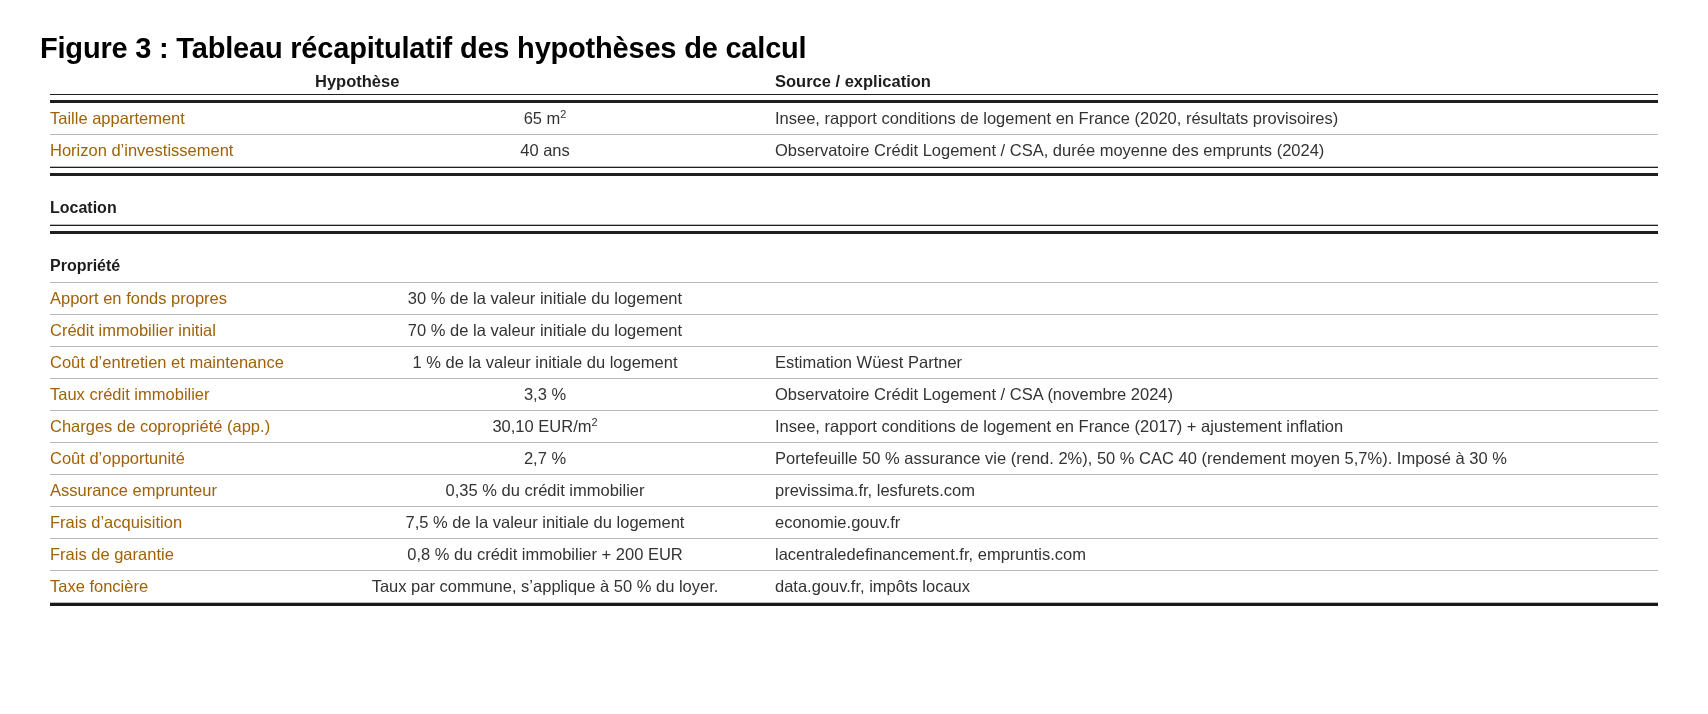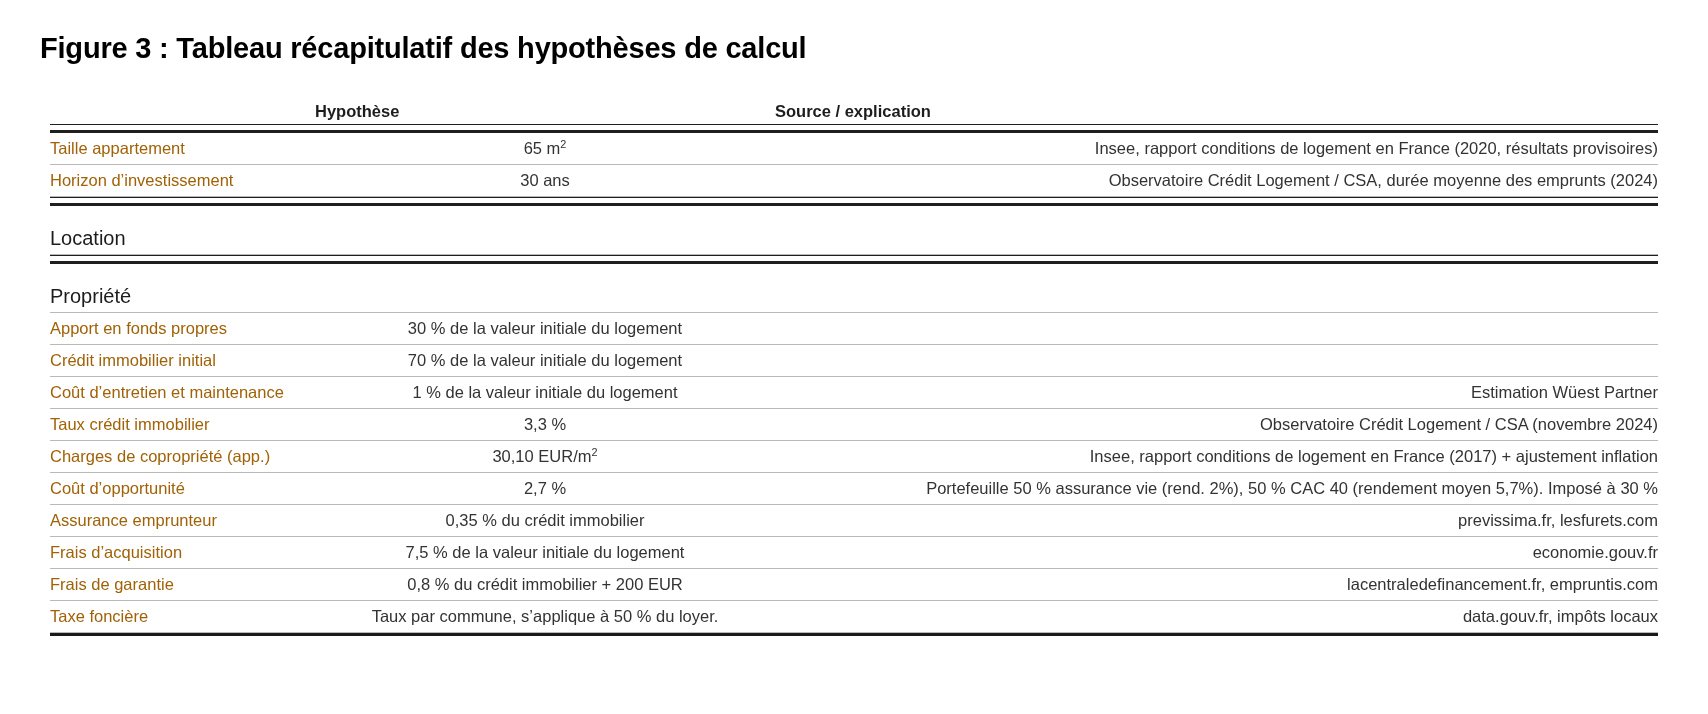--- a/index.html
+++ b/index.html
@@ -34,21 +34,21 @@
     letter-spacing: -0.2px;
     color: #000000;
     white-space: nowrap;
     margin-top: 6px;
   }
 
   
   .tbl-wrap {
     position: absolute;
     left: 50px;
-    top: 92px;
+    top: 62px;
     width: 1608px;
   }
   table.assumptions {
     width: 100%;
     border-collapse: collapse;
     table-layout: fixed;
     font-size: 16.5px;
     color: #3a3a3a;
   }
   table.assumptions col.c-label  { width: 265px; }
@@ -84,41 +84,40 @@
   }
   tr.data-row td.cell-label {
     color: #a16207;
   }
   tr.data-row td.cell-value {
     color: #333333;
     text-align: center;
   }
   tr.data-row td.cell-source {
     color: #333333;
-    text-align: right;
   }
   .rule-thick {
     height: 0;
     border-top: 3px solid #1a1a1a;
     line-height: 0;
     font-size: 0;
   }
   .rule-double {
     height: 5px;
     border-top: 1.4px solid #1f1f1f;
     border-bottom: 3px solid #1f1f1f;
     line-height: 0;
     font-size: 0;
   }
 
   
   tr.section-row td {
-    font-weight: normal;
+    font-weight: bold;
     color: #1d1d1d;
-    font-size: 20px;
+    font-size: 16px;
     height: 30px;
     line-height: 30px;
     padding-bottom: 1px;
     border-bottom: 1.2px solid #b9b9b9;
     white-space: nowrap;
   }
 
   
   tr.spacer-row td {
     height: 17px;
@@ -163,21 +162,21 @@
       </thead>
 
       <tbody>
         <tr class="data-row">
           <td class="cell-label">Taille appartement</td>
           <td class="cell-value">65 m<sup>2</sup></td>
           <td class="cell-source">Insee, rapport conditions de logement en France (2020, résultats provisoires)</td>
         </tr>
         <tr class="data-row">
           <td class="cell-label">Horizon d’investissement</td>
-          <td class="cell-value">30 ans</td>
+          <td class="cell-value">40 ans</td>
           <td class="cell-source">Observatoire Crédit Logement / CSA, durée moyenne des emprunts (2024)</td>
         </tr>
         <tr>
           <td colspan="3">
             <div class="rule-double"></div>
           </td>
         </tr>
         <tr class="spacer-row">
           <td colspan="3"></td>
         </tr>

